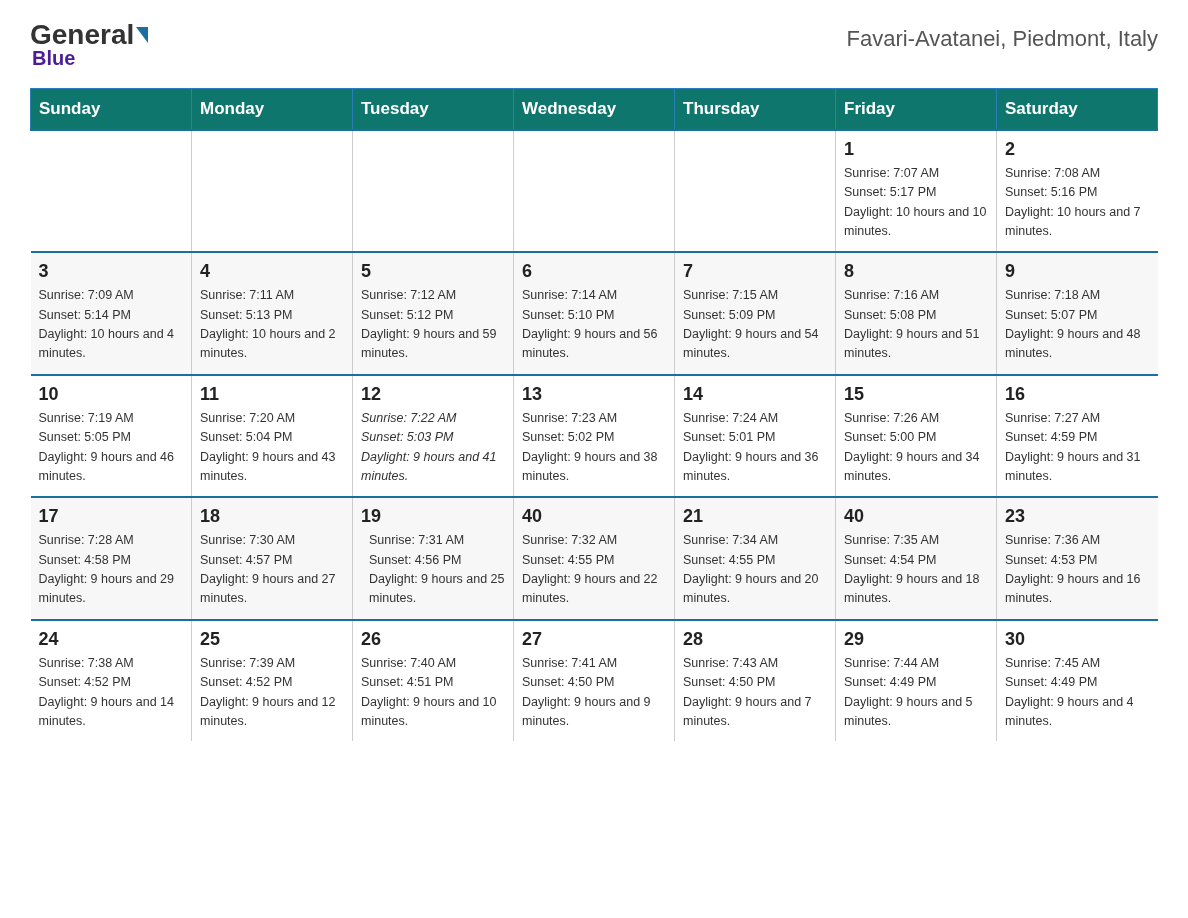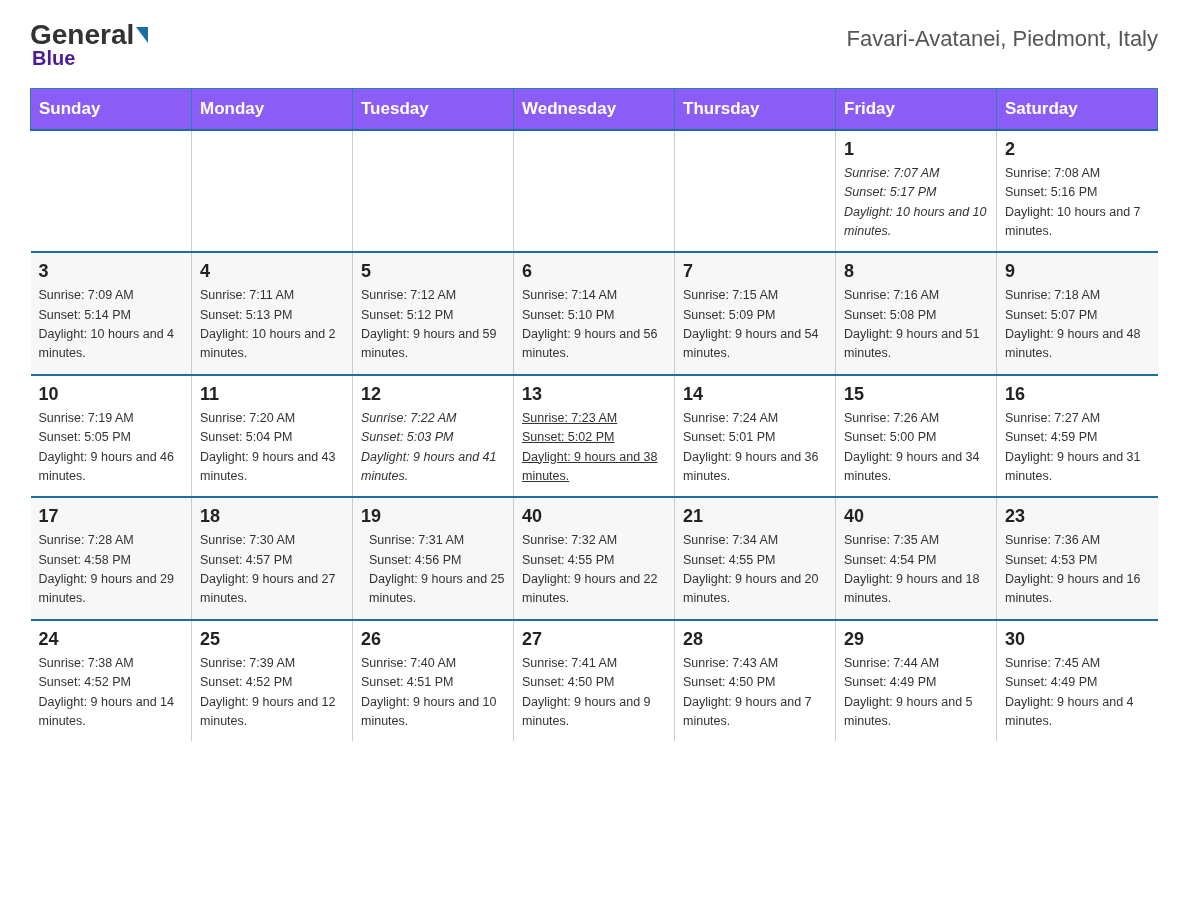--- a/index.html
+++ b/index.html
@@ -60,21 +60,21 @@
       font-size: 22px;
       color: #555;
       margin-top: 6px;
     }
     table {
       width: 100%;
       border-collapse: collapse;
       table-layout: fixed;
     }
     thead tr {
-      background-color: #8b5cf6;
+      background-color: #0f766e;
       color: #fff;
     }
     thead th {
       padding: 10px 8px;
       font-size: 17px;
       font-weight: bold;
       text-align: left;
       border: 1px solid #2980b9;
     }
     tbody tr {
@@ -139,21 +139,21 @@
   </thead>
   <tbody id="calendar-body">
   <tr>
         <td></td>
         <td></td>
         <td></td>
         <td></td>
         <td></td>
         <td>
           <div class="day-number">1</div>
-          <div class="sun-info" style="white-space: pre-line; font-style: italic;">Sunrise: 7:07 AM
+          <div class="sun-info" style="white-space: pre-line;">Sunrise: 7:07 AM
 Sunset: 5:17 PM
 Daylight: 10 hours and 10 minutes.</div>
         </td>
         <td>
           <div class="day-number">2</div>
           <div class="sun-info" style="white-space: pre-line;">Sunrise: 7:08 AM
 Sunset: 5:16 PM
 Daylight: 10 hours and 7 minutes.</div>
         </td>
       </tr>
@@ -215,21 +215,21 @@
 Daylight: 9 hours and 43 minutes.</div>
         </td>
         <td>
           <div class="day-number">12</div>
           <div class="sun-info" style="white-space: pre-line; font-style: italic;">Sunrise: 7:22 AM
 Sunset: 5:03 PM
 Daylight: 9 hours and 41 minutes.</div>
         </td>
         <td>
           <div class="day-number">13</div>
-          <div class="sun-info" style="white-space: pre-line; text-decoration: underline;">Sunrise: 7:23 AM
+          <div class="sun-info" style="white-space: pre-line;">Sunrise: 7:23 AM
 Sunset: 5:02 PM
 Daylight: 9 hours and 38 minutes.</div>
         </td>
         <td>
           <div class="day-number">14</div>
           <div class="sun-info" style="white-space: pre-line;">Sunrise: 7:24 AM
 Sunset: 5:01 PM
 Daylight: 9 hours and 36 minutes.</div>
         </td>
         <td>

